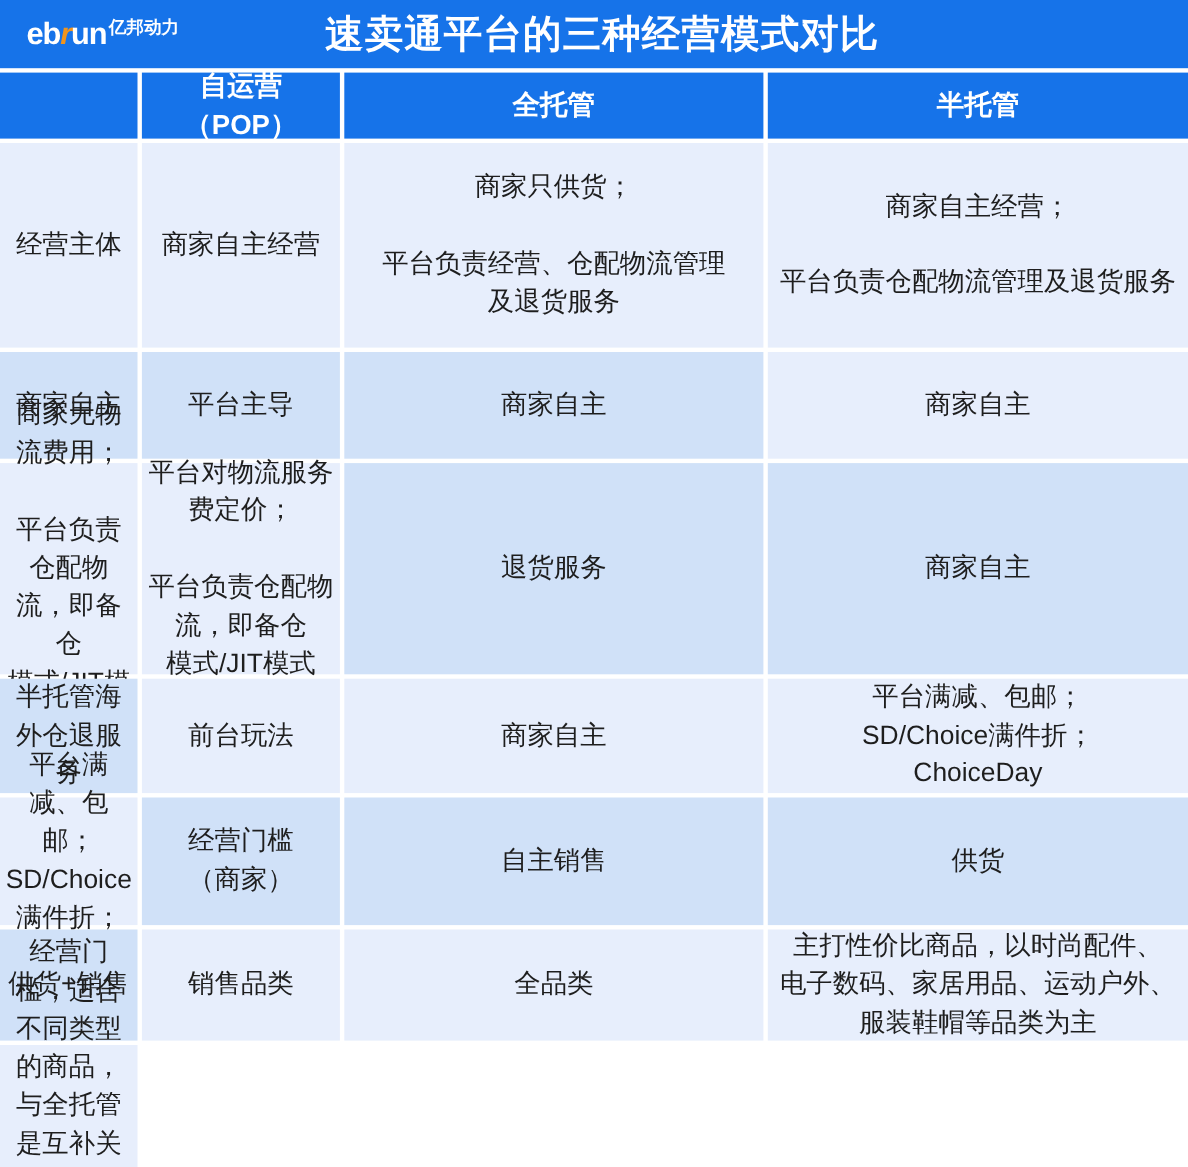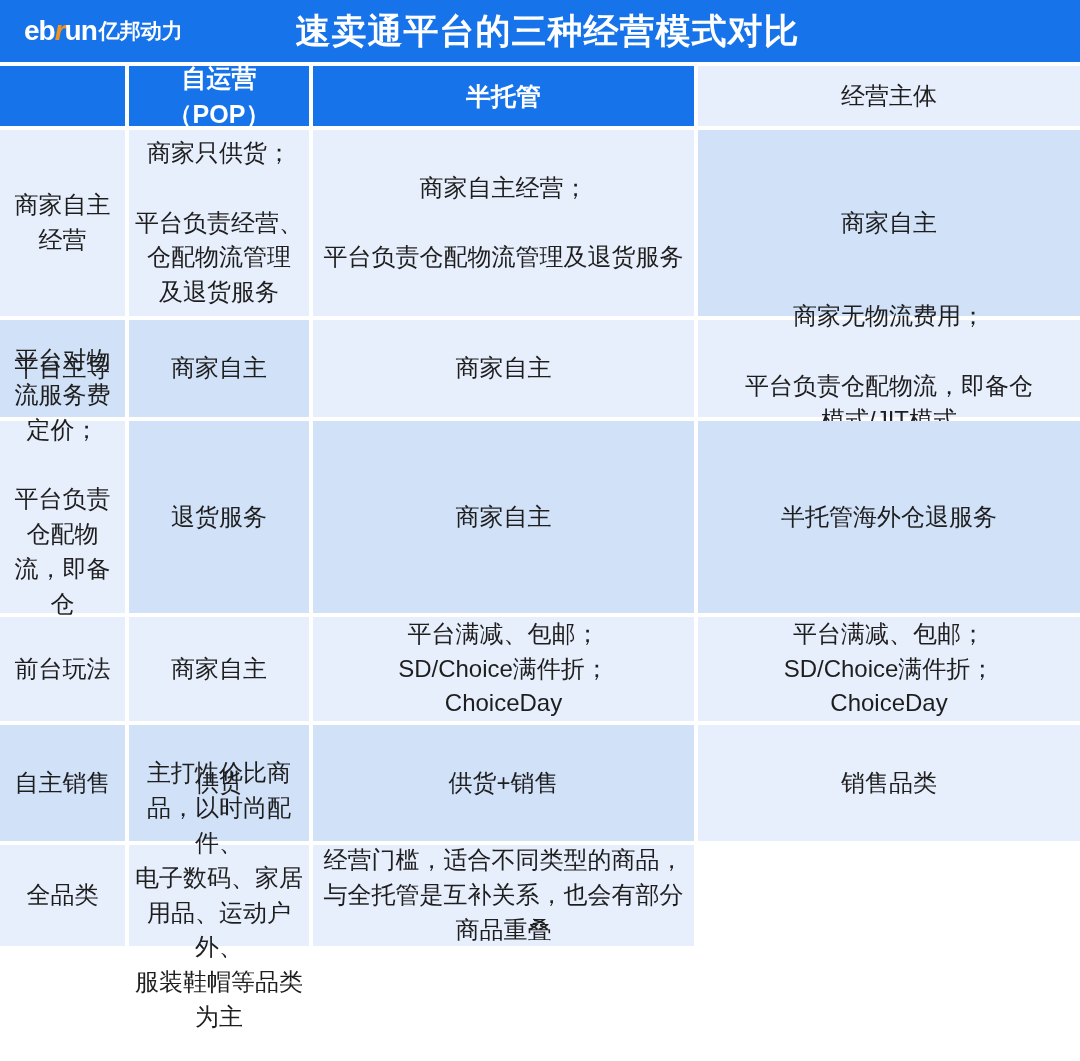--- a/index.html
+++ b/index.html
@@ -16,25 +16,25 @@
     width:1080px;height:1061px;overflow:hidden;
     background:var(--separator-white);
     font-family:"Liberation Sans",sans-serif;
   }
   .topbar{
     position:relative;height:62px;
     background:var(--header-blue);
   }
   .logo{
     position:absolute;left:24px;top:50%;transform:translateY(-50%);
-    display:flex;align-items:center;white-space:nowrap;
+    display:flex;align-items:flex-start;white-space:nowrap;
   }
   .logo-en{color:#fff;font-weight:bold;font-size:28px;letter-spacing:-1px;}
   .logo-accent{color:var(--accent-orange);font-style:italic;}
-  .logo-cn{color:#fff;font-weight:bold;font-size:21px;margin-left:2px;}
+  .logo-cn{color:#fff;font-weight:bold;font-size:16px;margin-left:2px;}
   .title{
     margin:0;height:100%;
     display:flex;align-items:center;justify-content:center;
     color:#fff;font-size:35px;font-weight:bold;letter-spacing:1px;padding-left:15px;
   }
   .grid{
     margin-top:4px;height:772px;
     display:grid;
     grid-template-columns:125px 180px 381px 1fr;
     grid-template-rows:60px 186px 97px 192px 104px 116px 101px 111px;
@@ -62,20 +62,21 @@
     <span class="logo-en"><span>eb</span><span class="logo-accent">r</span><span>un</span></span>
     <span class="logo-cn">亿邦动力</span>
   </div>
   <h1 class="title">速卖通平台的三种经营模式对比</h1>
 </header>
 
 <div class="grid">
 
   <div class="cell head"></div>
   <div class="cell head">自运营（POP）</div>
+  <div class="cell head">全托管</div>
   <div class="cell head">半托管</div>
 
   <div class="cell light">经营主体</div>
   <div class="cell light">商家自主经营</div>
   <div class="cell light">商家只供货；
 
 平台负责经营、仓配物流管理
 及退货服务</div>
   <div class="cell light">商家自主经营；
 
@@ -101,20 +102,22 @@
 
   <div class="cell light">前台玩法</div>
   <div class="cell light">商家自主</div>
   <div class="cell light">平台满减、包邮；
 SD/Choice满件折；
 ChoiceDay</div>
   <div class="cell light">平台满减、包邮；
 SD/Choice满件折；
 ChoiceDay</div>
 
+  <div class="cell dark">经营门槛
+（商家）</div>
   <div class="cell dark">自主销售</div>
   <div class="cell dark">供货</div>
   <div class="cell dark">供货+销售</div>
 
   <div class="cell light">销售品类</div>
   <div class="cell light">全品类</div>
   <div class="cell light">主打性价比商品，以时尚配件、
 电子数码、家居用品、运动户外、
 服装鞋帽等品类为主</div>
   <div class="cell light">经营门槛，适合不同类型的商品，

